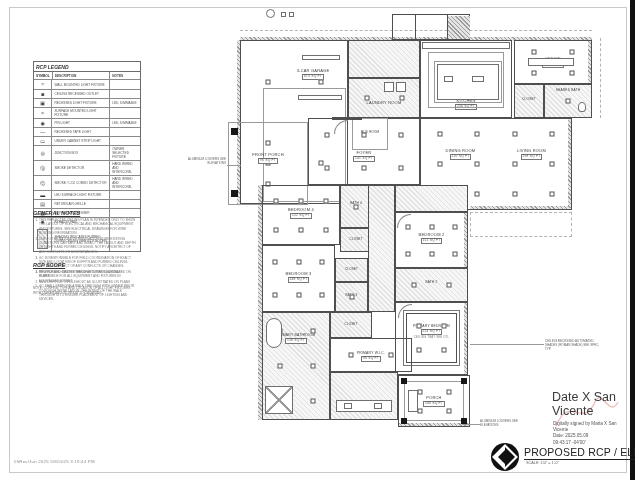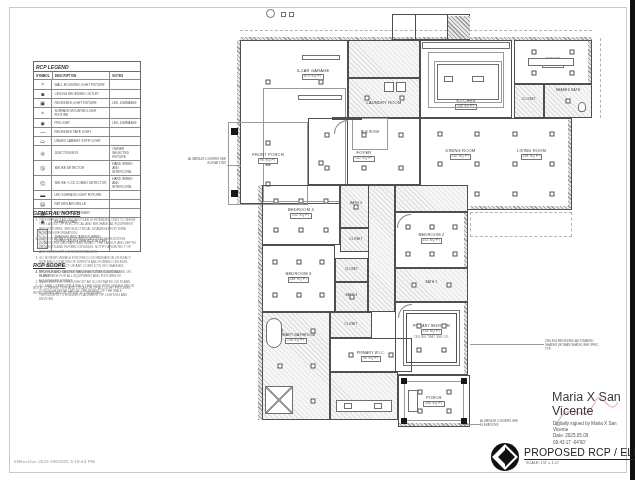--- a/index.html
+++ b/index.html
@@ -436,21 +436,21 @@
   <div class="ann" style="left:545px;top:340px;width:56px;">CEILING RECESSED AUTOMATED SHADES (ROMAN SHADE) SEE SPEC, TYP.</div>
   <div class="leader" style="left:470px;top:344px;width:74px;"></div>
   <div class="ann" style="left:480px;top:420px;width:46px;">ALUMINUM LOUVERS SEE ELEVATIONS</div>
   <div class="leader" style="left:462px;top:424px;width:18px;"></div>
 </div>
 
 <svg class="abs" style="left:552px;top:388px;" width="70" height="48">
   <path d="M4,38 C18,4 30,44 44,12 C50,2 58,30 66,14" stroke="#cf4444" stroke-width="1.4" fill="none" opacity="0.35"></path>
 </svg>
 <div class="abs" id="tb-name">
-  <span>Maria X San</span><br>
+  <span>Date X San</span><br>
   <span>Vicente</span>
 </div>
 <div class="abs" id="tb-sig" style="white-space:pre-line;">Digitally signed by Maria X San Vicente
 Date: 2025.05.09
 09:43:17 -04'00'</div>
 
 <svg class="abs" style="left:489px;top:441px;" width="32" height="32" viewBox="0 0 32 32">
   <circle cx="16" cy="16" r="14" fill="#111"></circle>
   <polygon points="16,3 29,16 16,29 3,16" fill="#fff"></polygon>
   <polygon points="16,6 26,16 16,26" fill="#111"></polygon>

